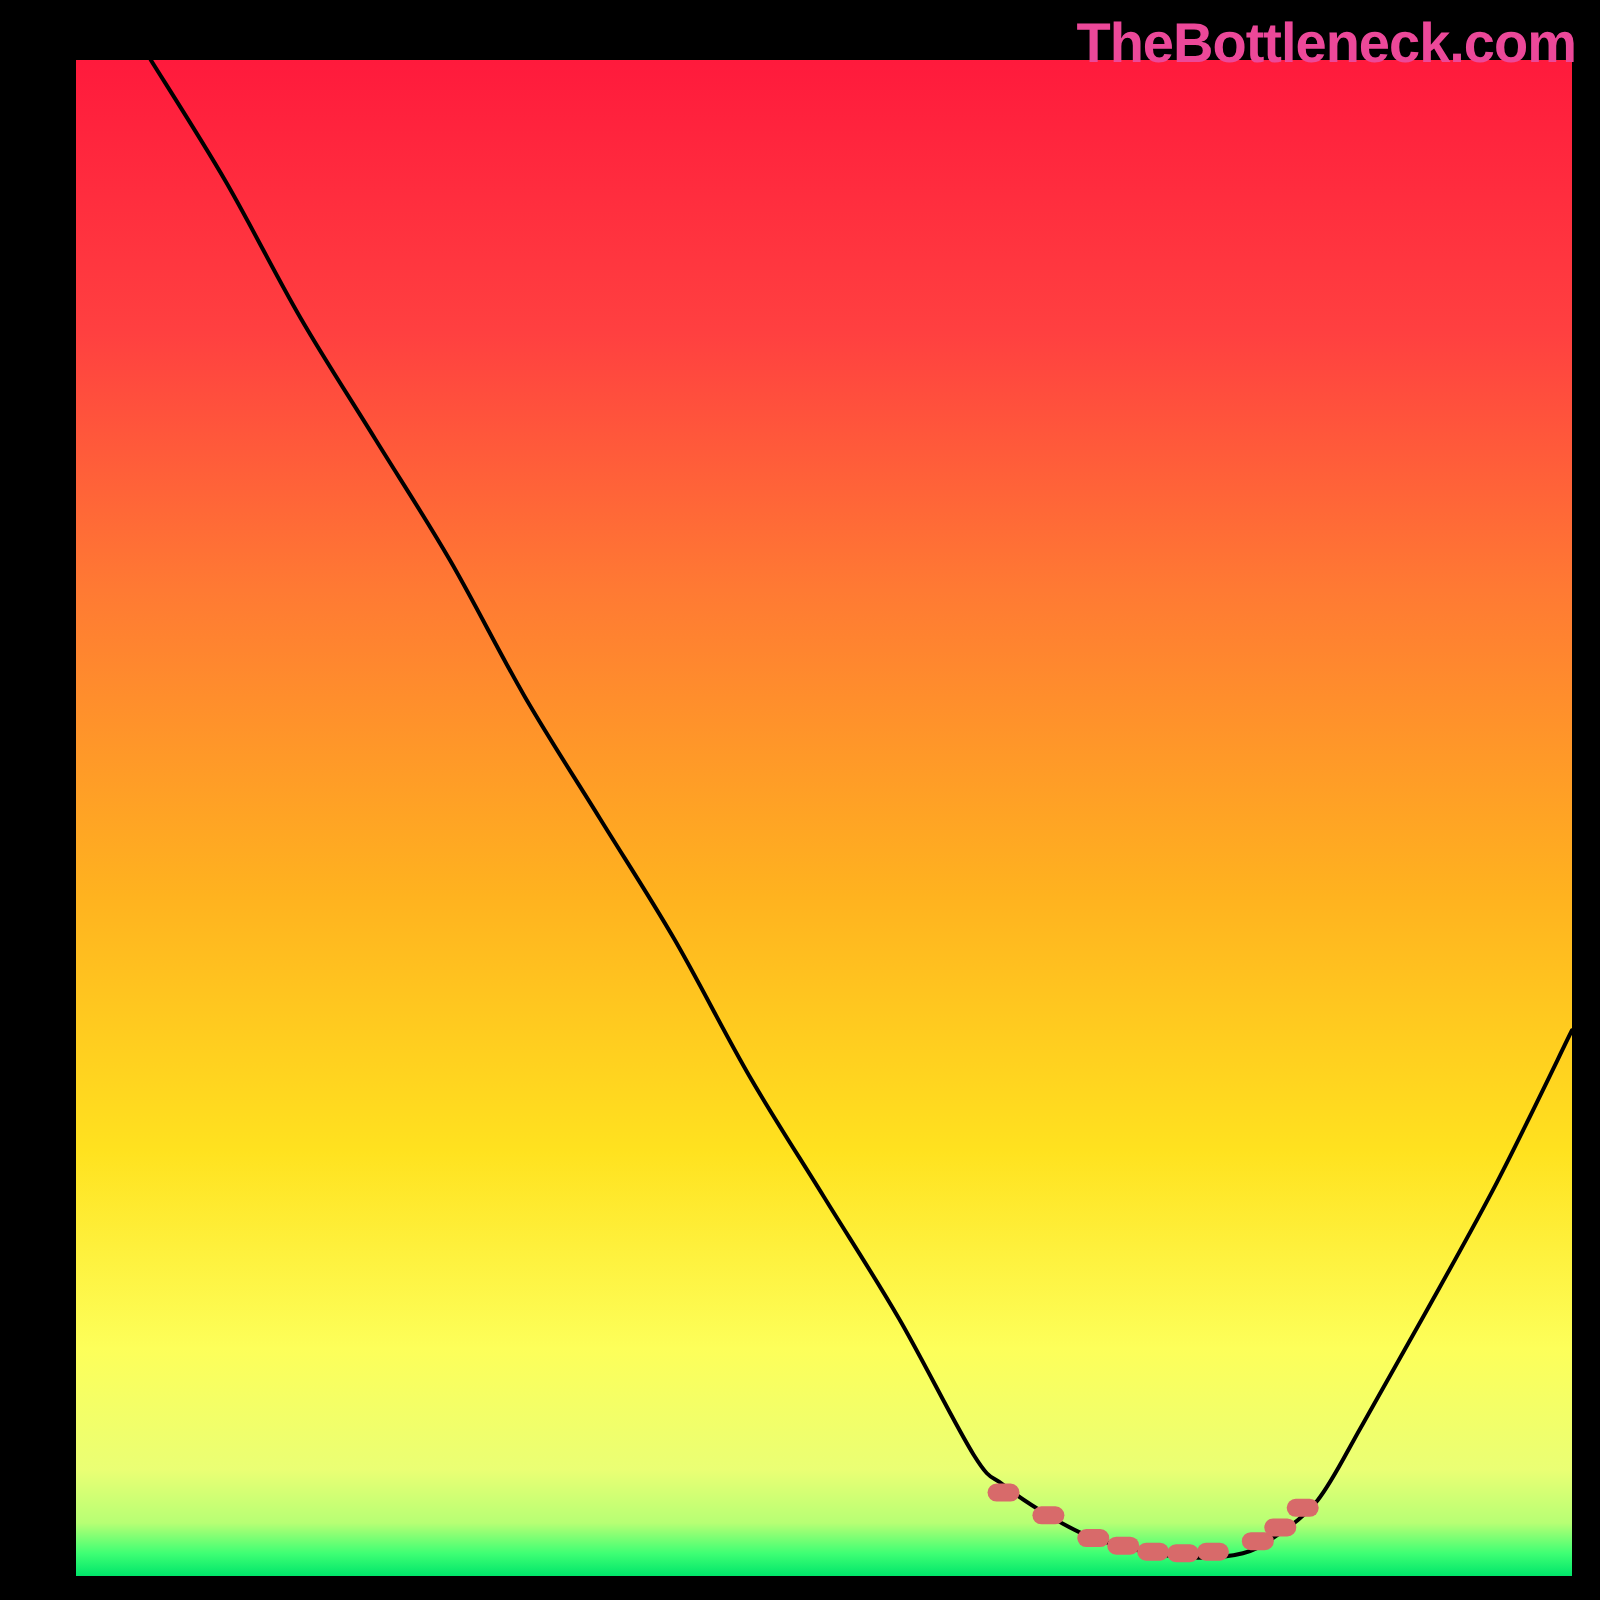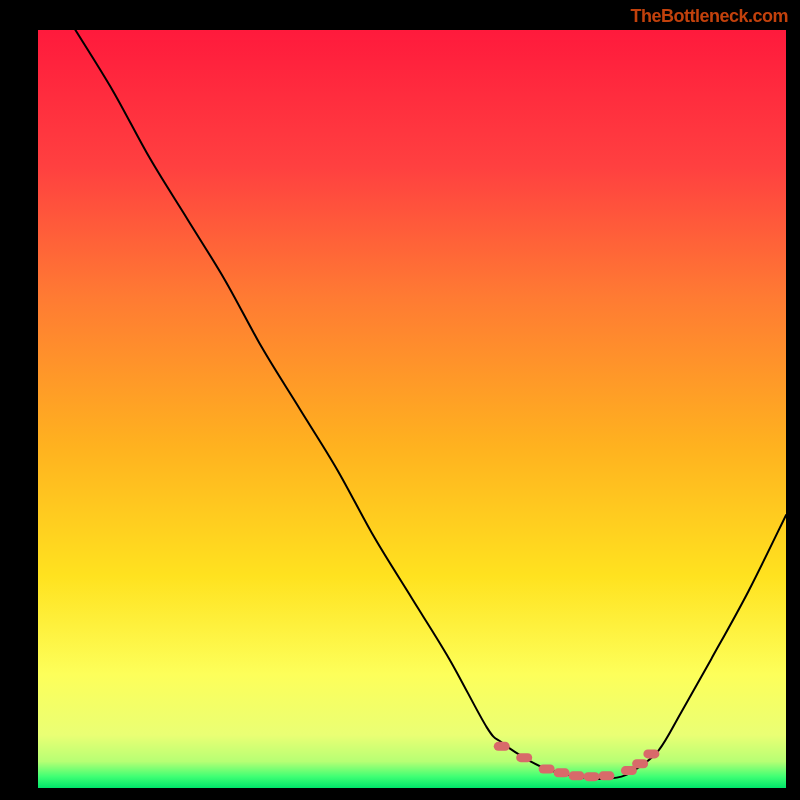--- a/index.html
+++ b/index.html
@@ -13,22 +13,22 @@
   }
   .canvas {
     position: relative;
     width: 800px;
     height: 800px;
   }
   .watermark {
     position: absolute;
     top: 6px;
     right: 12px;
-    color: #c2410c;
-    font-size: 18px;
+    color: #ec4899;
+    font-size: 28px;
     font-weight: bold;
     letter-spacing: -0.5px;
     z-index: 10;
   }
   svg {
     position: absolute;
     top: 0;
     left: 0;
   }
 </style>

